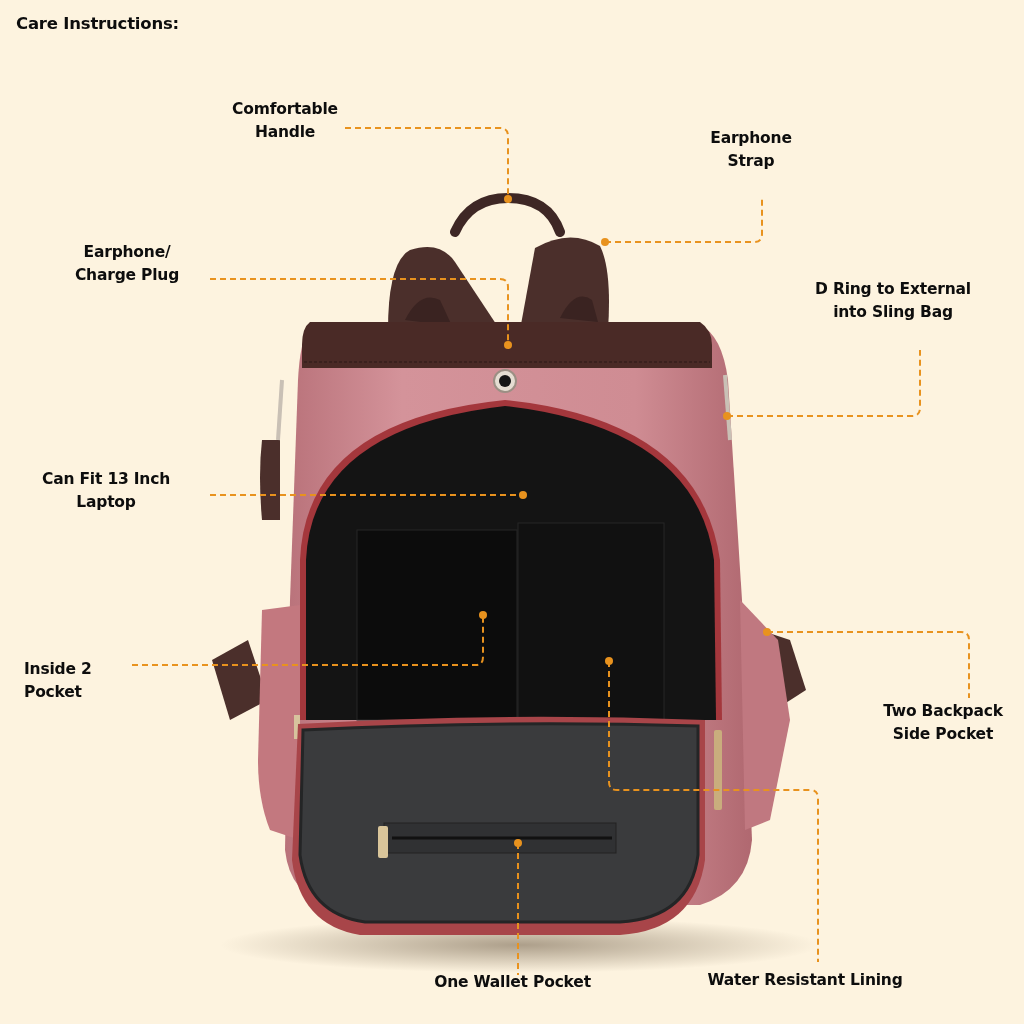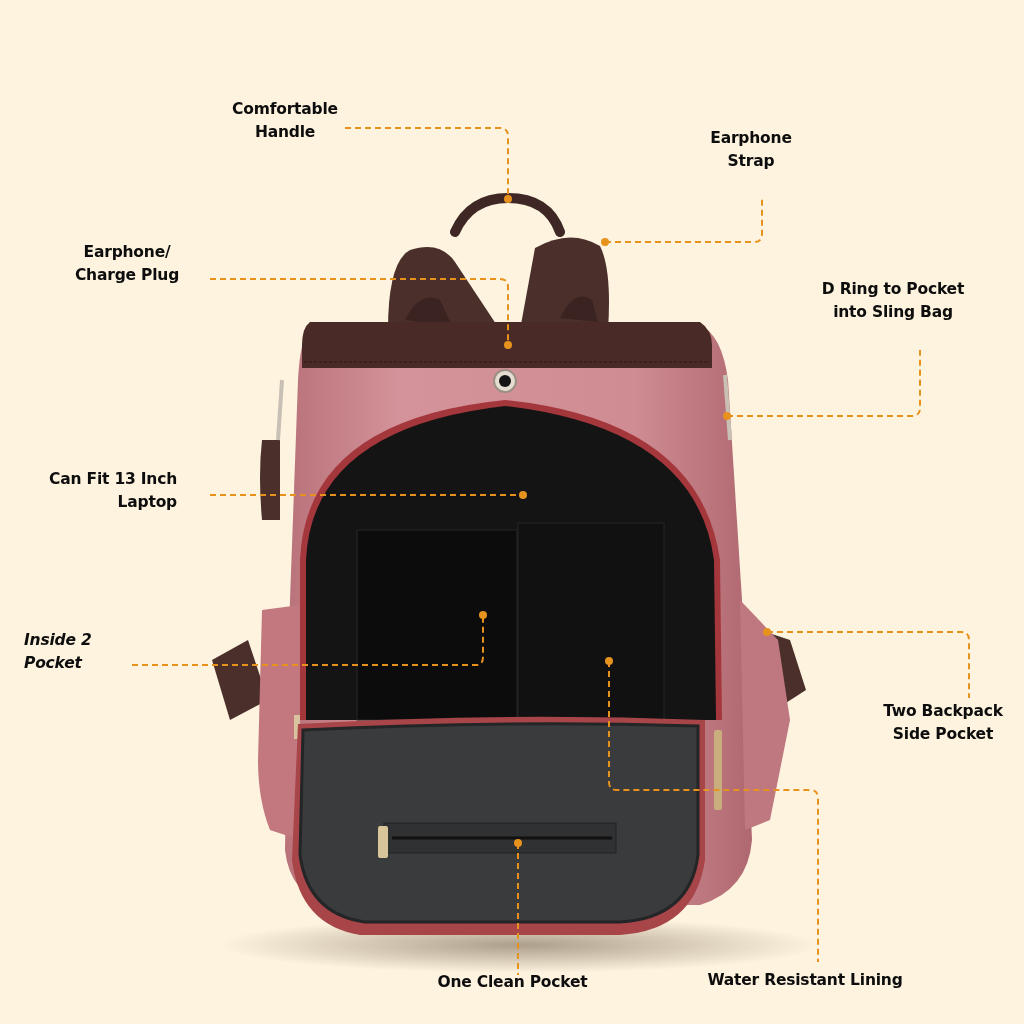--- a/index.html
+++ b/index.html
@@ -9,20 +9,21 @@
   .care div{white-space:nowrap;}
   .label{position:absolute;font-weight:bold;font-size:15.5px;line-height:23px;text-align:center;white-space:nowrap;letter-spacing:-0.2px;}
   .label.left{text-align:left;}
   .label div{display:block;}
   svg.scene{position:absolute;left:0;top:0;}
 </style>
 </head>
 <body>
 
 <div class="care">
+  <div>Care Instructions:</div>
 </div>
 
 <svg class="scene" width="1024" height="1024" viewBox="0 0 1024 1024">
   <defs>
     <linearGradient id="pink" x1="0" y1="0" x2="1" y2="0">
       <stop offset="0" stop-color="#b9727a"></stop>
       <stop offset="0.25" stop-color="#d4939a"></stop>
       <stop offset="0.75" stop-color="#cf8c93"></stop>
       <stop offset="1" stop-color="#b06870"></stop>
     </linearGradient>
@@ -117,38 +118,38 @@
   <div>Earphone</div>
   <div>Strap</div>
 </div>
 
 <div class="label" style="left:62px;top:241px;width:130px;">
   <div>Earphone/</div>
   <div>Charge Plug</div>
 </div>
 
 <div class="label" style="left:808px;top:278px;width:170px;">
-  <div>D Ring to Pocket</div>
+  <div>D Ring to External</div>
   <div>into Sling Bag</div>
 </div>
 
-<div class="label" style="left:35px;top:468px;width:142px;text-align:right;">
+<div class="label" style="left:35px;top:468px;width:142px;">
   <div>Can Fit 13 Inch</div>
   <div>Laptop</div>
 </div>
 
-<div class="label left" style="left:24px;top:629px;width:100px;font-style:italic;">
+<div class="label left" style="left:24px;top:658px;width:100px;">
   <div>Inside 2</div>
   <div>Pocket</div>
 </div>
 
 <div class="label" style="left:878px;top:700px;width:130px;">
   <div>Two Backpack</div>
   <div>Side Pocket</div>
 </div>
 
 <div class="label" style="left:420px;top:971px;width:185px;">
-  <div>One Clean Pocket</div>
+  <div>One Wallet Pocket</div>
 </div>
 
 <div class="label" style="left:700px;top:969px;width:210px;">
   <div>Water Resistant Lining</div>
 </div>
 
 </body></html>

